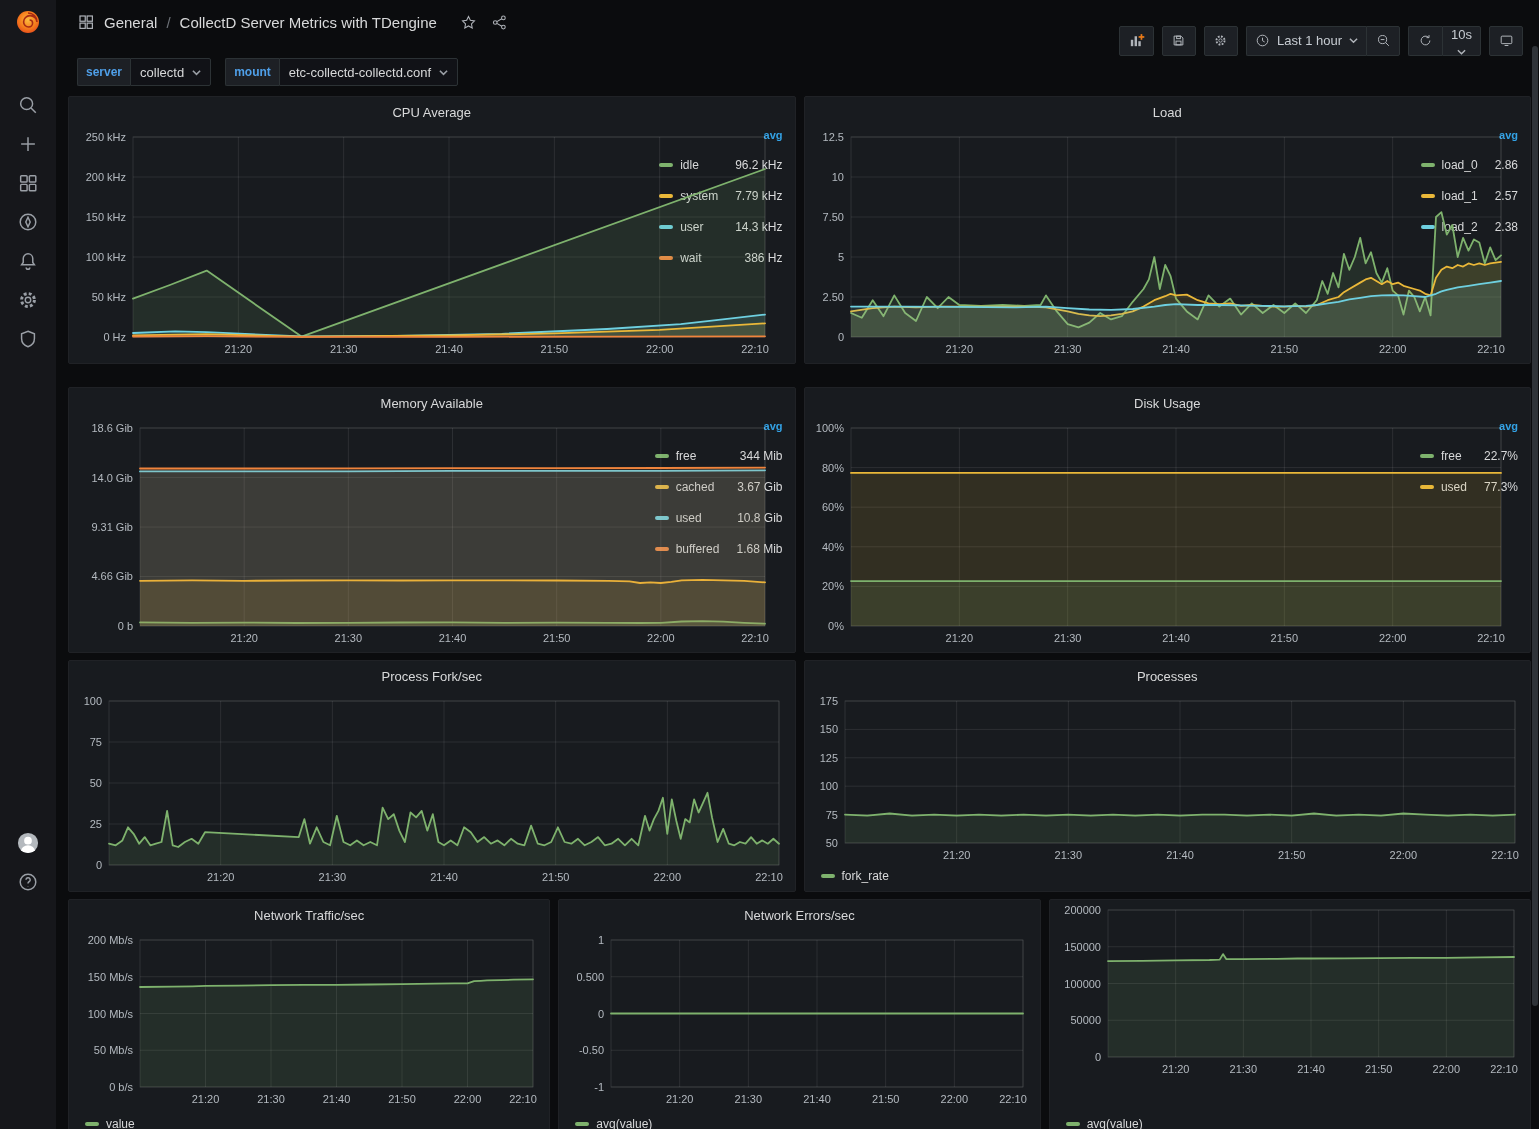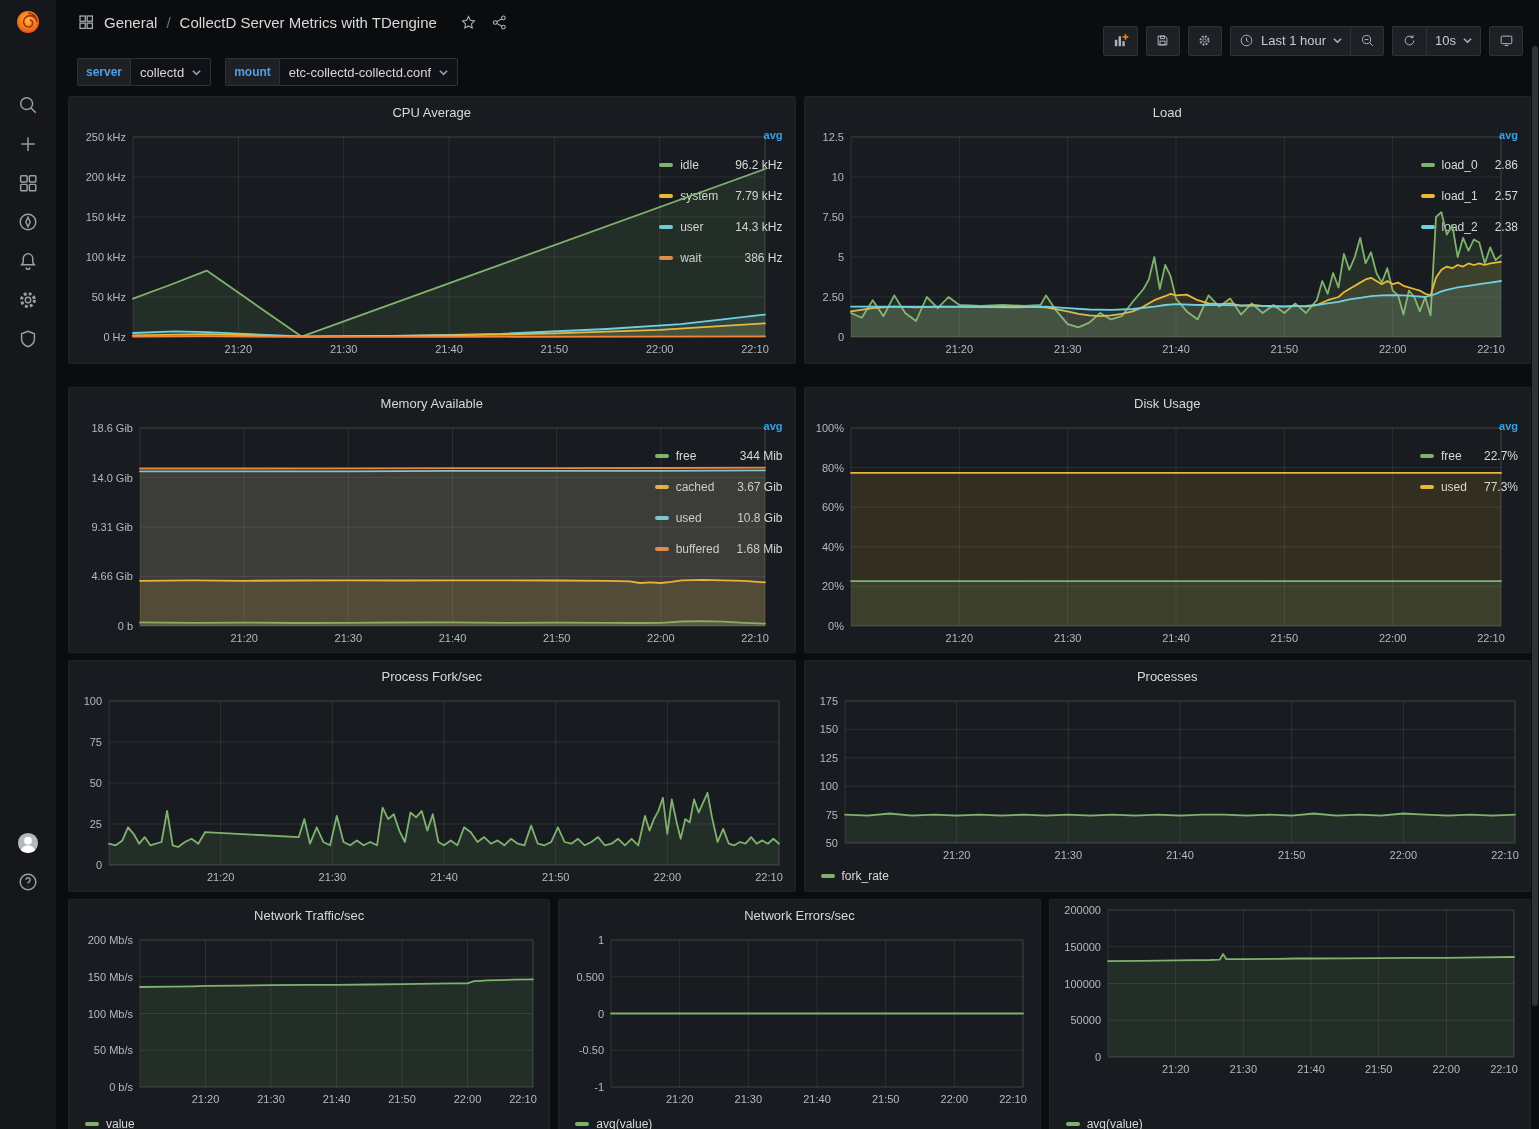--- a/index.html
+++ b/index.html
@@ -23,21 +23,21 @@
   .crumb-title { font-size:15px; color:#d8d9da; }
   .crumb-actions { display:flex; gap:14px; margin-left:14px; }
   .crumb-actions svg { width:17px; height:17px; stroke:#b0b4ba; fill:none; stroke-width:1.5; cursor:pointer; }
   .toolbar { margin-left:auto; display:flex; gap:8px; align-items:center; }
   .tbtn { height:30px; min-width:34px; display:flex; align-items:center; justify-content:center;
     background:#1d2025; border:1px solid #2c3235; border-radius:2px; padding:0 8px; gap:7px;
     color:#c7ccd2; font-size:13px; cursor:pointer;margin-top:37px; }
   .tbtn svg { width:15px; height:15px; stroke:#b0b4ba; fill:none; stroke-width:1.6; }
   .tgroup { display:flex; }
   .tgroup .tbtn:first-child { border-right:none; border-radius:2px 0 0 2px; }
-  .tgroup .tbtn:last-child { border-radius:0 2px 2px 0; }
+  .tgroup .tbtn:last-child { border-radius:0 2px 2px 0;flex-direction:column; }
   .caret { width:9px !important; height:9px !important; }
 
   
   .submenu { display:flex; gap:14px; padding:14px 0 10px 21px; }
   .var-pair { display:flex; }
   .var-label { height:28px; display:flex; align-items:center; padding:0 8px; background:#1d2025;
     border:1px solid #2c3235; border-right:none; border-radius:2px 0 0 2px;
     color:#4f9fe8; font-size:12px; font-weight:600; cursor:pointer; }
   .var-value { height:28px; display:flex; align-items:center; gap:8px; padding:0 9px; background:#111217;
     border:1px solid #2c3235; border-radius:0 2px 2px 0; color:#d8d9da; font-size:13px; cursor:pointer; }

